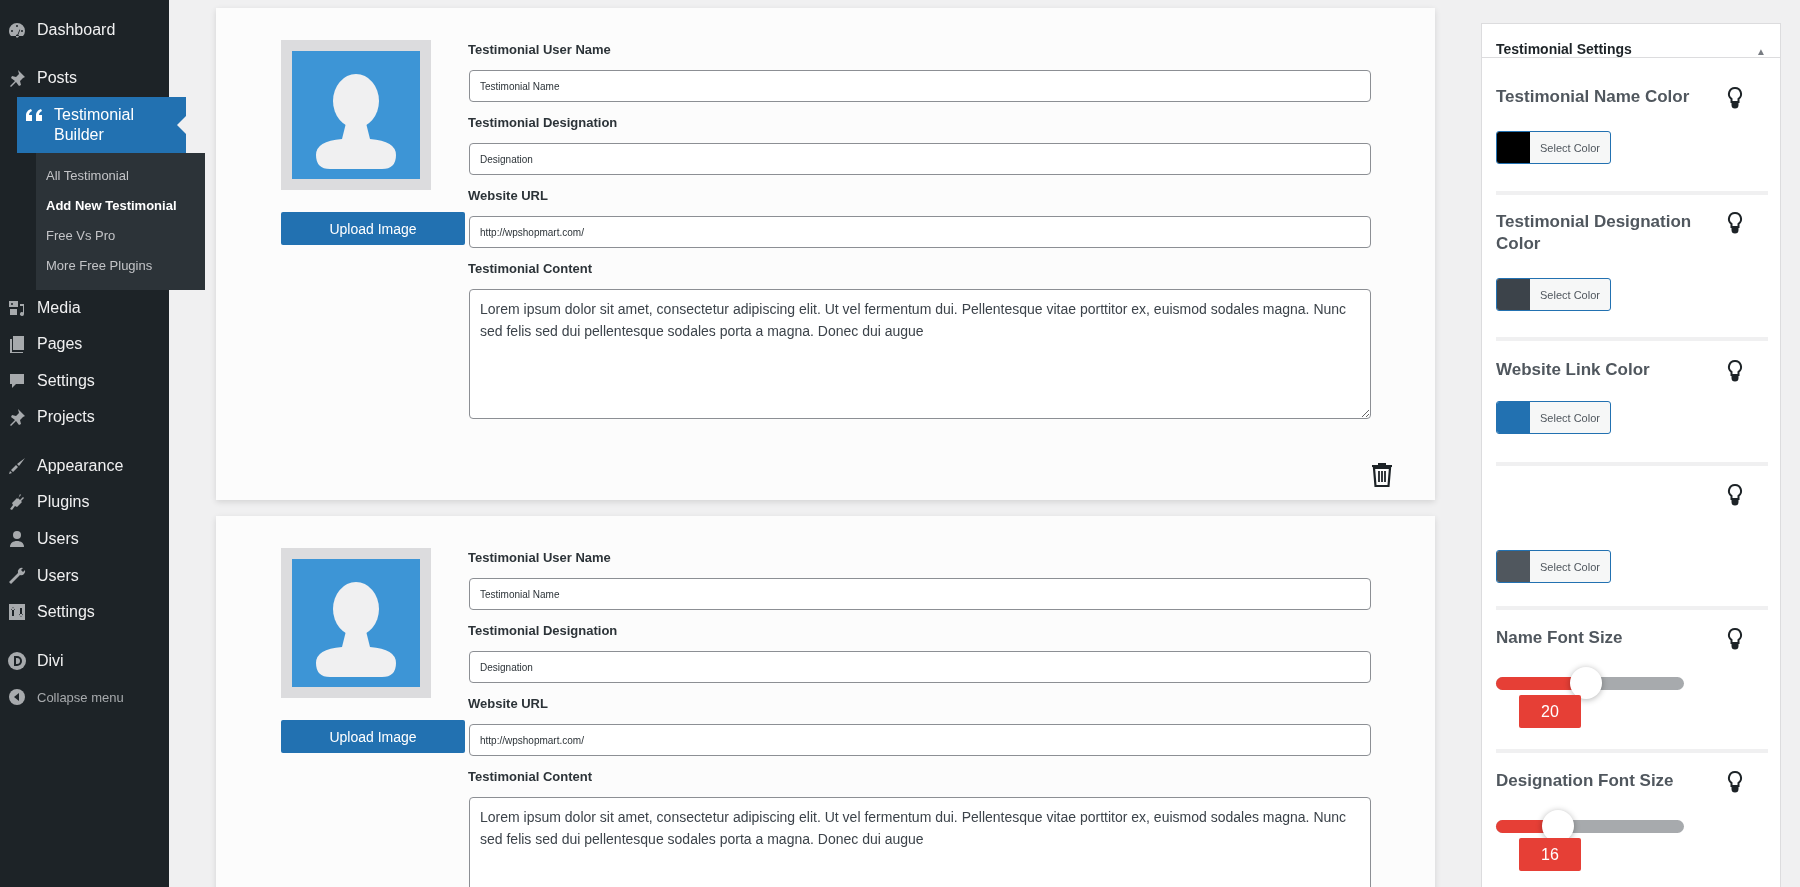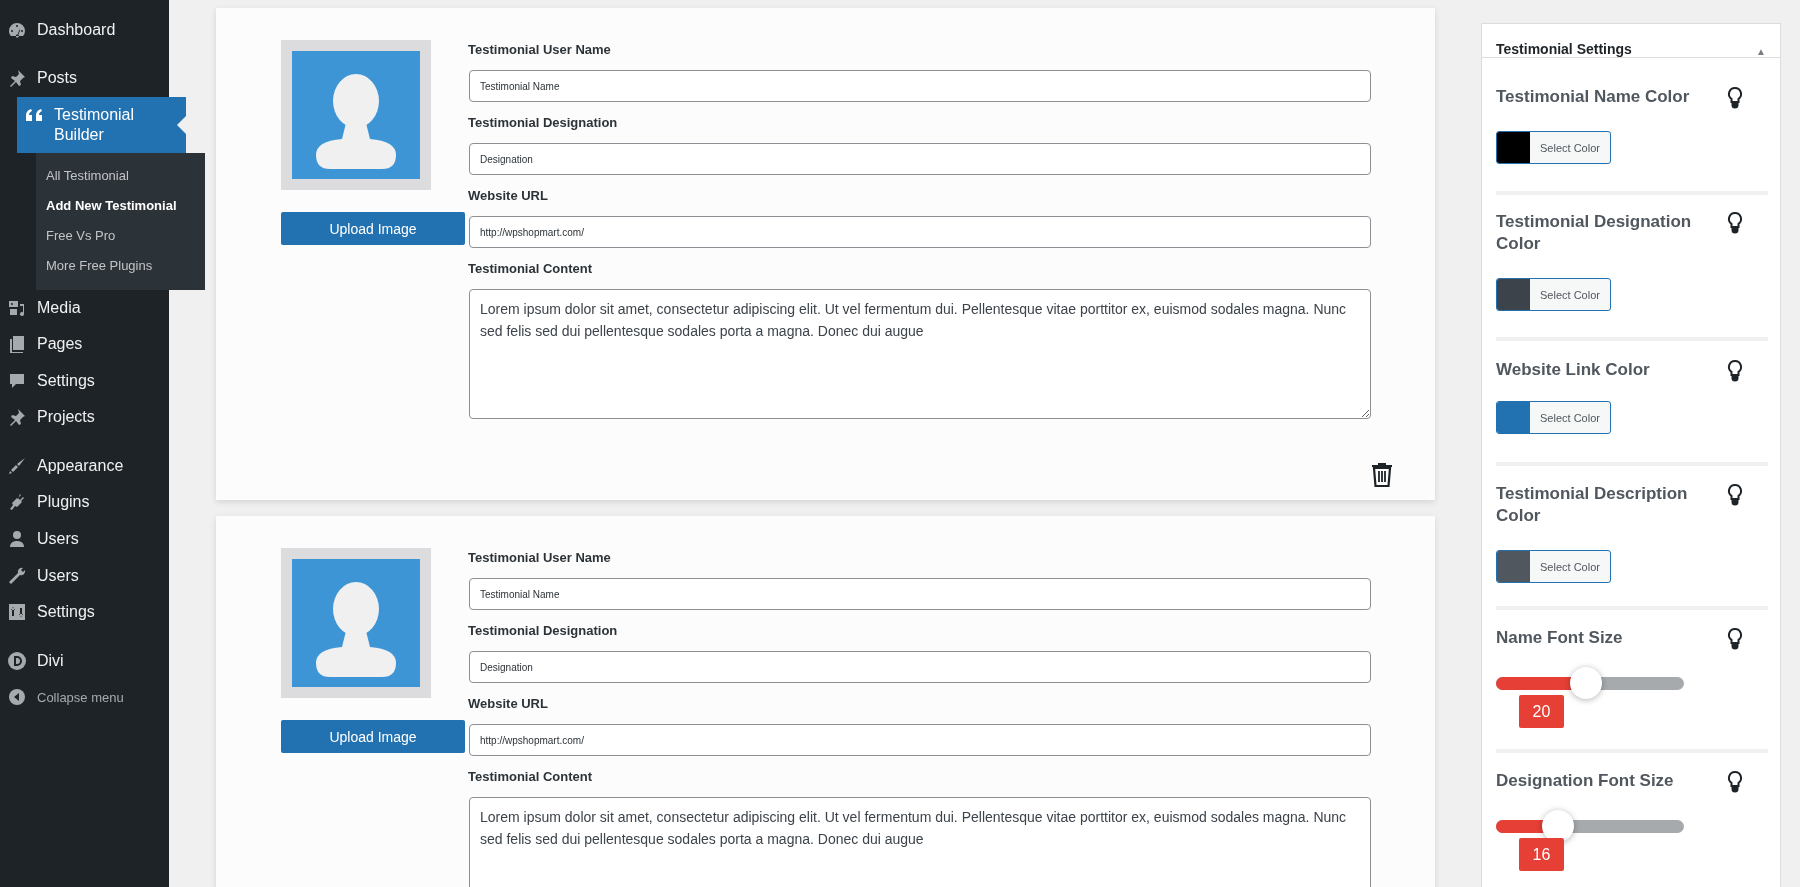--- a/index.html
+++ b/index.html
@@ -112,21 +112,21 @@
   }
   .slider-track {
     position: absolute; left: 0; width: 188px; height: 13px; border-radius: 7px; background: #a7aaad;
   }
   .slider-fill { position: absolute; left: 0; top: 0; height: 13px; border-radius: 7px; background: #e63f36; }
   .slider-thumb {
     position: absolute; top: -10px; width: 32px; height: 32px; border-radius: 50%;
     background: #fff; box-shadow: 0 1px 6px rgba(0,0,0,0.3); cursor: grab;
   }
   .slider-value {
-    position: absolute; width: 45px; height: 33px; background: #e63f36; color: #fff;
+    position: absolute; width: 62px; height: 33px; background: #e63f36; color: #fff;
     font-size: 16px; display: flex; align-items: center; justify-content: center; border-radius: 2px;
   }
 </style>
 </head>
 <body>
 
 <nav class="sidebar">
   <div class="menu-item" style="top:13px">
     <span class="mi-icon">
       <svg viewBox="0 0 20 20">
@@ -346,21 +346,20 @@
       <path d="M5.5 16h7v3a3.5 3.5 0 0 1-7 0z" fill="#1d2327"></path>
     </svg>
     <div class="color-btn" style="top:42px">
       <span class="swatch" style="background:#2271b1"></span>
       <span class="color-btn-label">Select Color</span>
     </div>
   </div>
   <div class="divider" style="top:438px"></div>
 
   <div class="setting" style="top:459px; height:100px">
-    <div class="setting-label">Testimonial Description Color</div>
     <svg class="bulb" viewBox="0 0 18 24">
       <path d="M9 2a6 6 0 0 0-3.5 10.9V16h7v-3.1A6 6 0 0 0 9 2z" fill="none" stroke="#1d2327" stroke-width="2"></path>
       <path d="M5.5 16h7v3a3.5 3.5 0 0 1-7 0z" fill="#1d2327"></path>
     </svg>
     <div class="color-btn" style="top:67px">
       <span class="swatch" style="background:#50575e"></span>
       <span class="color-btn-label">Select Color</span>
     </div>
   </div>
   <div class="divider" style="top:582px"></div>

